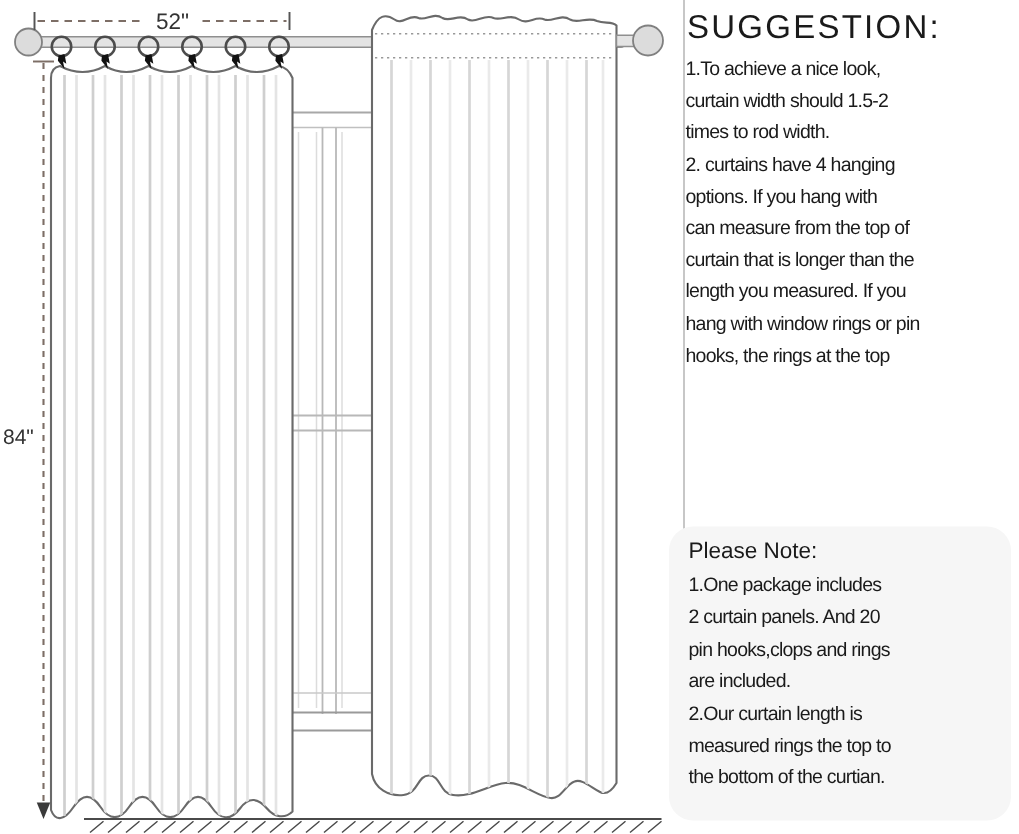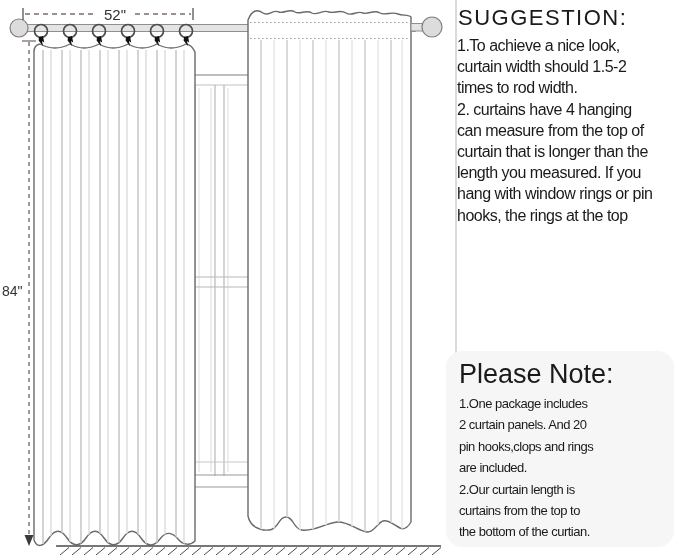--- a/index.html
+++ b/index.html
@@ -1,24 +1,24 @@
 <!DOCTYPE html>
 <html><head>
 <meta charset="utf-8">
 <style>
   html,body{margin:0;padding:0;background:#fff;}
   #screen{position:relative;width:679px;height:556px;background:#ffffff;overflow:hidden;
           font-family:"Liberation Sans", sans-serif;color:#1a1a1a;}
   #diagram{position:absolute;left:0;top:0;}
   .suggestion{position:absolute;left:457px;top:5px;width:196px;}
   .sug-title{font-size:22px;letter-spacing:1.5px;margin:0 0 4px 1px;}
-  .sug-body div{font-size:16px;line-height:21.2px;letter-spacing:-0.5px;white-space:nowrap;}
+  .sug-body div{font-size:13px;line-height:21.2px;letter-spacing:-0.5px;white-space:nowrap;}
   .note-box{position:absolute;left:446px;top:351px;width:228px;height:196px;background:#f6f6f6;
             border-radius:16px;box-sizing:border-box;padding:8px 0 0 13px;}
-  .note-title{font-size:27px;margin:0 0 3px 0;}
+  .note-title{font-size:15px;margin:0 0 3px 0;}
   .note-body div{font-size:13px;line-height:21.4px;letter-spacing:-0.5px;white-space:nowrap;}
   svg text{font-family:"Liberation Sans", sans-serif;}
 </style>
 </head>
 <body>
 
 <div id="screen">
 
   <svg id="diagram" width="460" height="556" viewBox="0 0 460 556" xmlns="http://www.w3.org/2000/svg">
 
@@ -142,34 +142,35 @@
     </g>
   </svg>
 
   <div class="suggestion">
     <div class="sug-title">SUGGESTION:</div>
     <div class="sug-body">
         <div>1.To achieve a nice look,</div>
         <div>curtain width should 1.5-2</div>
         <div>times to rod width.</div>
         <div>2. curtains have 4 hanging</div>
+        <div>options. If you hang with</div>
         <div>can measure from the top of</div>
         <div>curtain that is longer than the</div>
         <div>length you measured. If you</div>
         <div>hang with window rings or pin</div>
         <div>hooks, the rings at the top</div>
       </div>
   </div>
 
   <div class="note-box">
     <div class="note-title">Please Note:</div>
     <div class="note-body">
         <div>1.One package includes</div>
         <div>2 curtain panels. And 20</div>
         <div>pin hooks,clops and rings</div>
         <div>are included.</div>
         <div>2.Our curtain length is</div>
-        <div>curtains from the top to</div>
+        <div>measured rings the top to</div>
         <div>the bottom of the curtian.</div>
       </div>
   </div>
 
 </div>
 
 </body></html>

